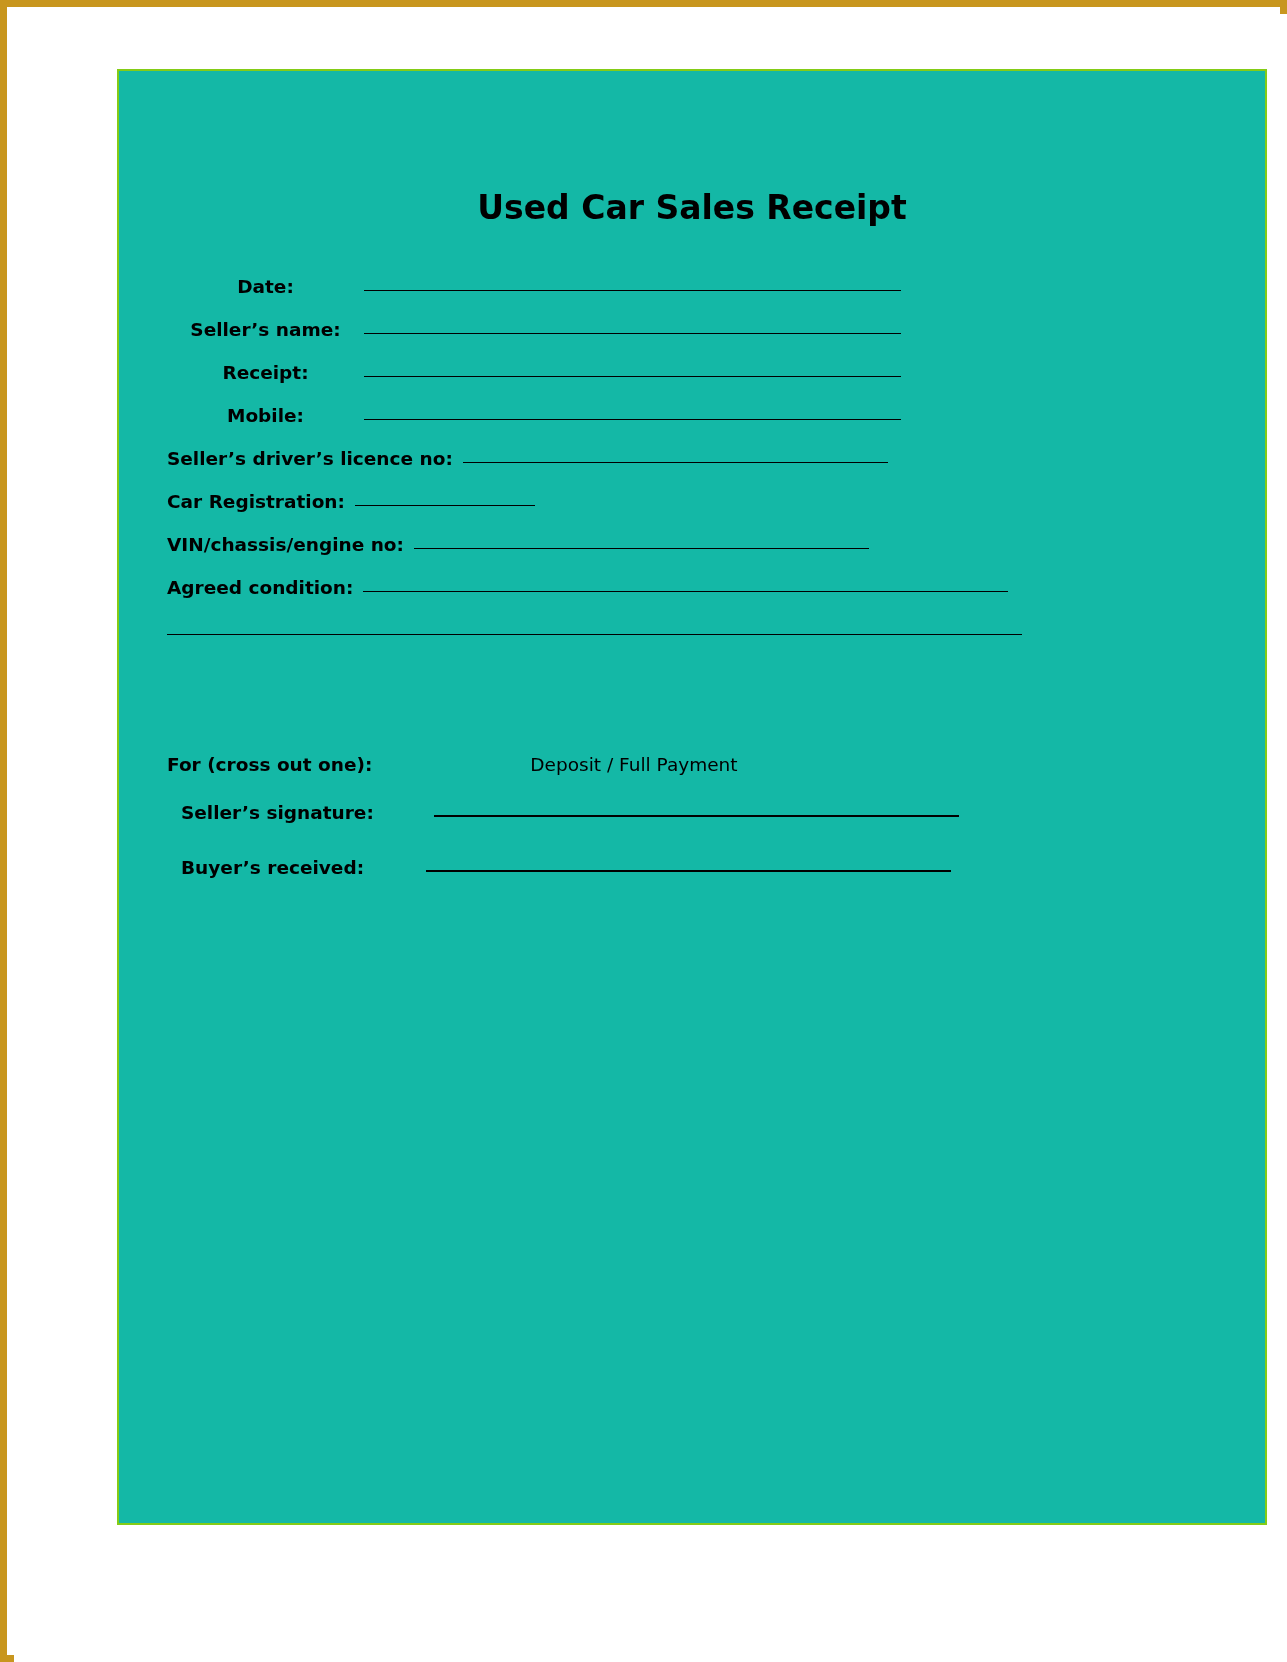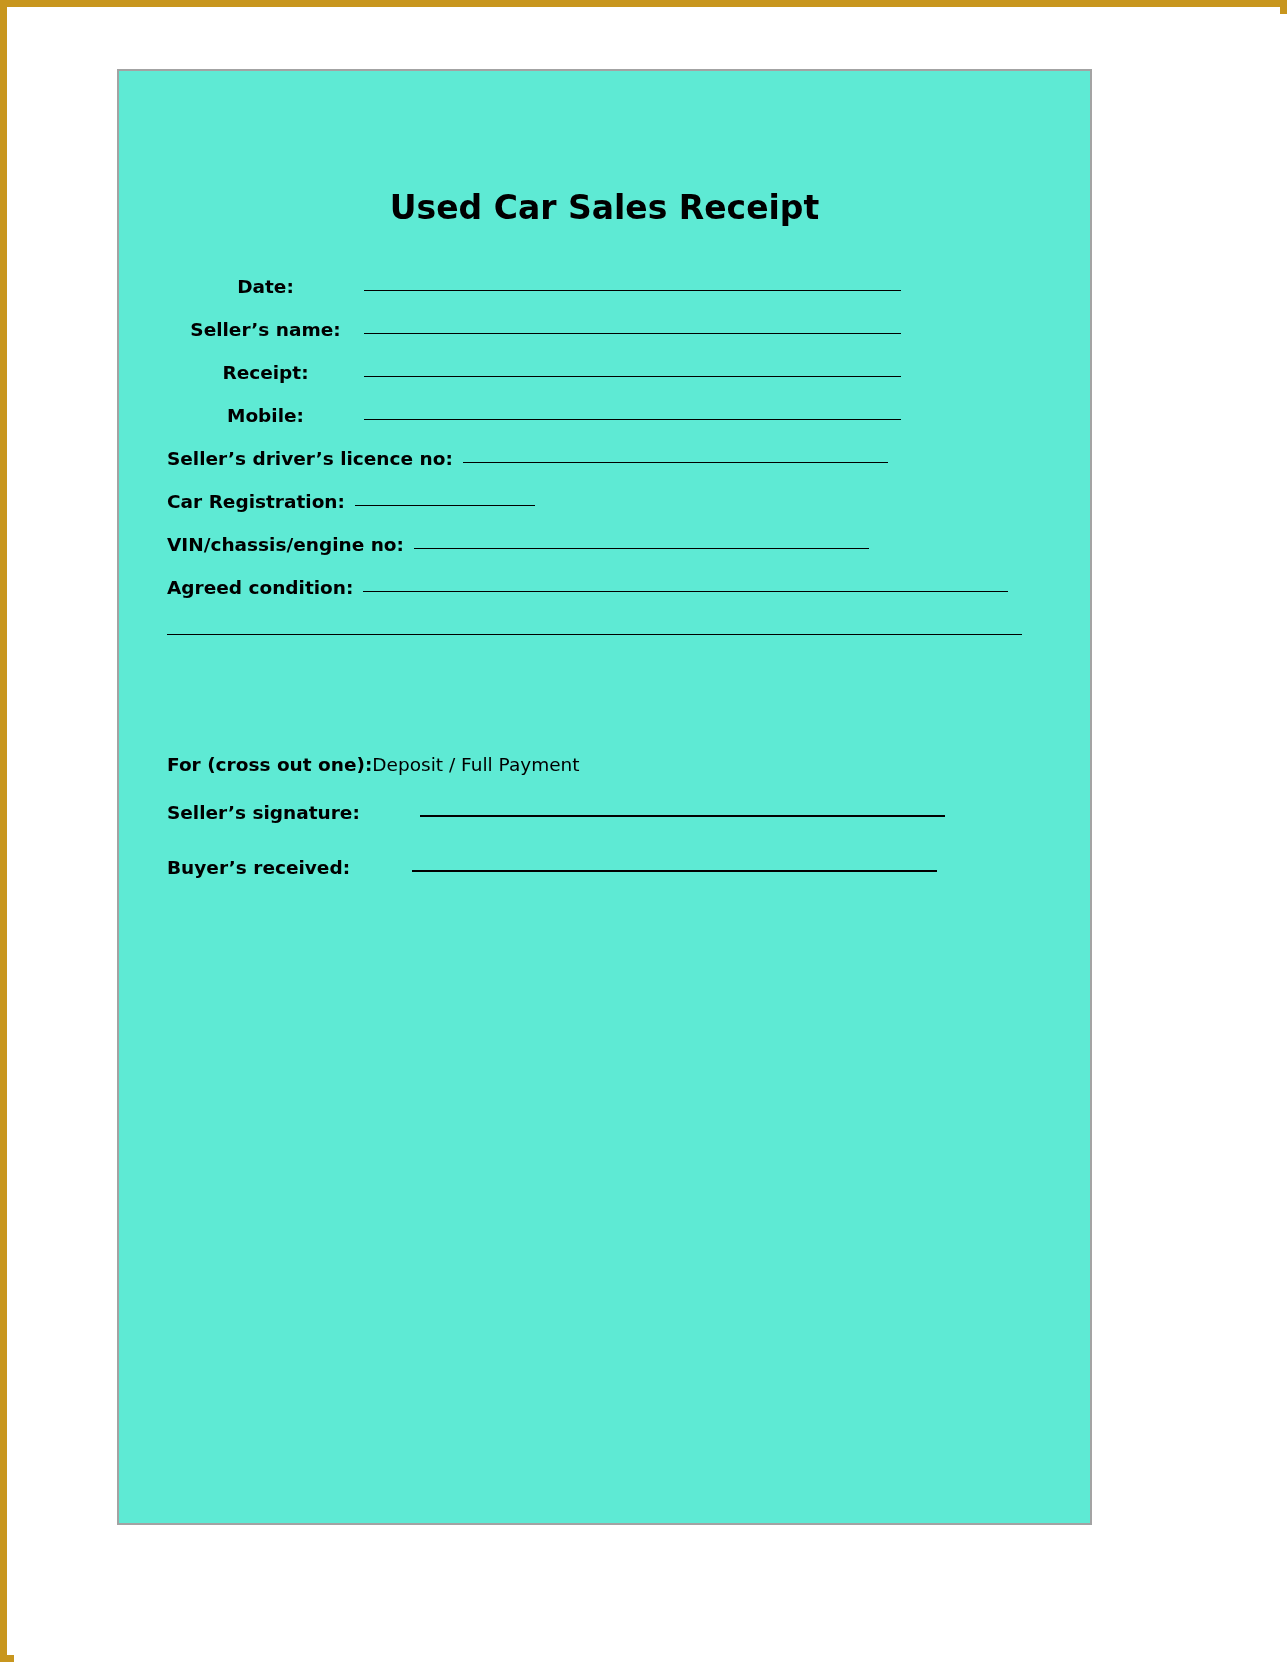--- a/index.html
+++ b/index.html
@@ -32,25 +32,25 @@
     height: 1648px;
     box-sizing: border-box;
     border: 5px solid #ffffff;
     background: #ffffff;
   }
   
   .page {
     position: absolute;
     left: 117px;
     top: 69px;
-    width: 975px;
+    width: 1150px;
     height: 1456px;
     box-sizing: border-box;
-    border: 2px solid #a3a3a3;
-    background: #5eead4;
+    border: 2px solid #84cc16;
+    background: #14b8a6;
   }
   .doc-title {
     position: absolute;
     left: 0;
     top: 117px;
     width: 100%;
     text-align: center;
     font-size: 33px;
     font-weight: bold;
     color: #000000;
@@ -118,22 +118,23 @@
     color: #000;
     position: relative;
     left: 60px;
   }
   .amount-line { position: relative; left: 60px; }
 
   .payment-options {
     font-size: 18.5px;
     font-weight: normal;
     color: #000;
-  }
-  .row-sig { height: 48px; }
+    margin-left: 158px;
+  }
+  .row-sig { height: 48px; margin-left: 14px; }
   .sig-indent { margin-left: 60px; }
   .row-tall { height: 47px; }
 </style>
 </head>
 <body>
 
 <div class="outer-frame">
   <div class="outer-frame-inner"></div>
 </div>
 

